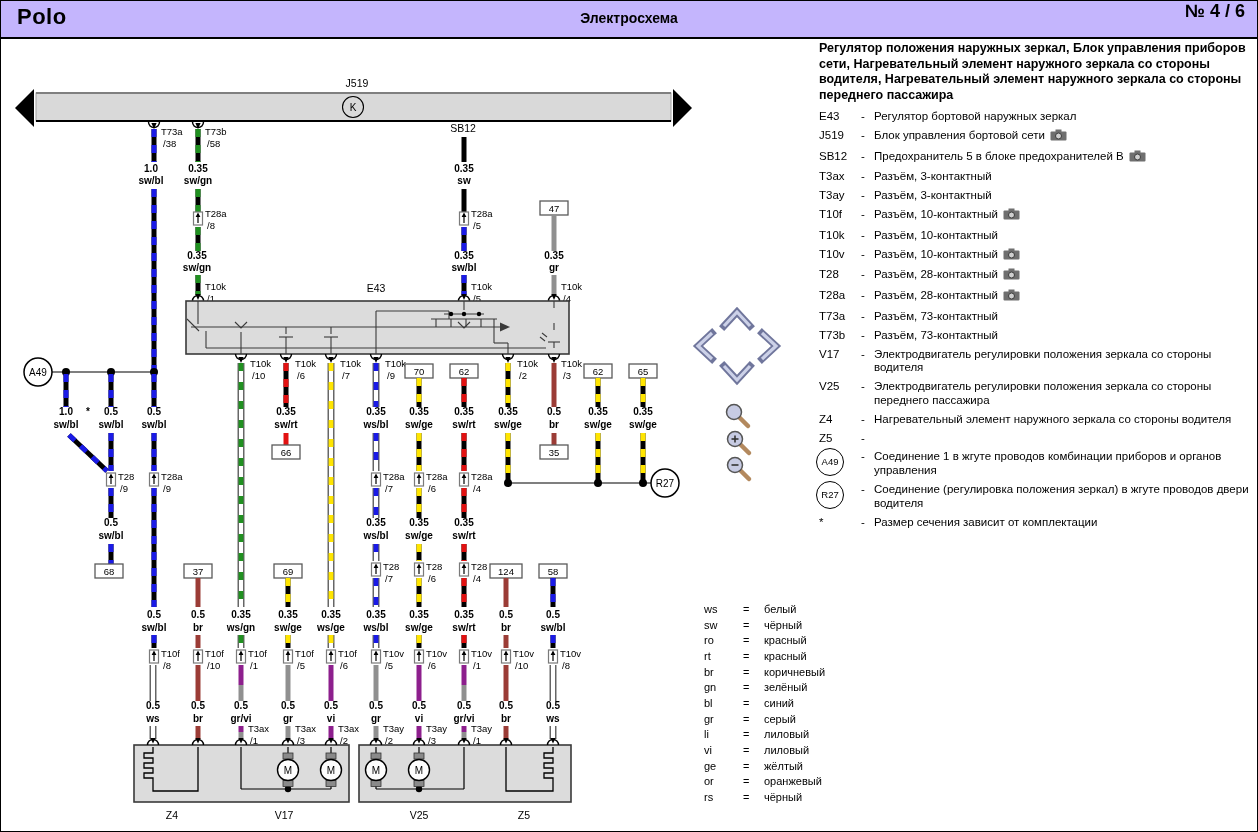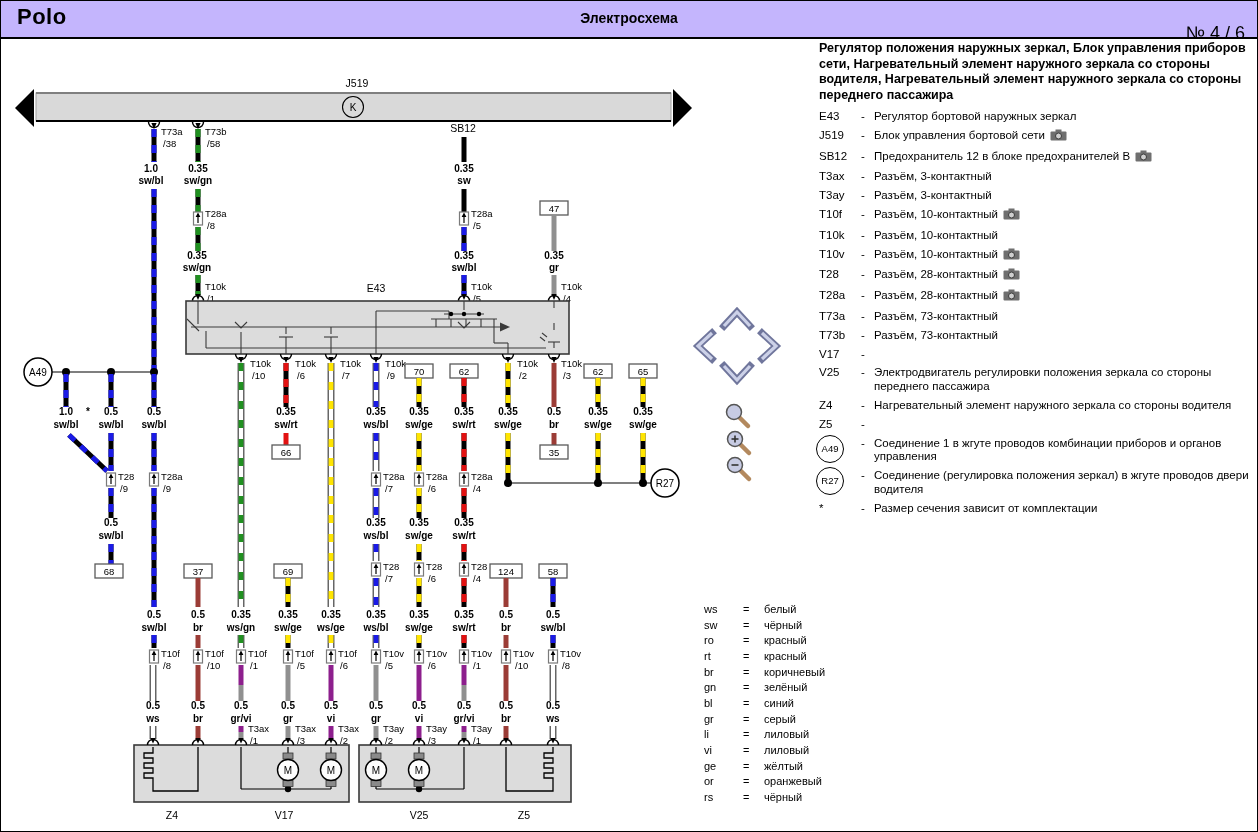--- a/index.html
+++ b/index.html
@@ -1,21 +1,21 @@
 <!DOCTYPE html>
 <html><head>
 <meta charset="utf-8">
 <style>
   html,body{margin:0;padding:0;background:#fff;font-family:"Liberation Sans","DejaVu Sans",sans-serif;}
   .page{position:relative;width:1256px;height:830px;border:1px solid #000;background:#fff;overflow:hidden;}
   
   .hdr{position:absolute;left:0;top:0;width:100%;height:36px;border-bottom:2px solid #000;background:#c4b5fd;}
   .model{position:absolute;left:16px;top:3px;font-size:22px;font-weight:bold;letter-spacing:.5px;}
   .dtitle{position:absolute;left:0;right:0;top:9px;text-align:center;font-size:14px;font-weight:bold;}
-  .pnum{position:absolute;right:12px;top:22px;font-size:18px;font-weight:normal;text-align:center;}
+  .pnum{position:absolute;right:12px;top:0;font-size:18px;font-weight:bold;text-align:center;}
   
   svg.diag{position:absolute;left:0;top:0;}
   svg text{font-family:"Liberation Sans","DejaVu Sans",sans-serif;fill:#000;}
   .ln{fill:none;stroke-linecap:butt;}
   .sw{stroke:#000;stroke-width:5;}
   .dbl{stroke:#1a1ae6;stroke-width:5;stroke-dasharray:8 8;}
   .dgn{stroke:#209020;stroke-width:5;stroke-dasharray:8 8;}
   .drt{stroke:#e21111;stroke-width:5;stroke-dasharray:8 8;}
   .dge{stroke:#ffe500;stroke-width:5;stroke-dasharray:8 8;}
   .outl{stroke:#000;stroke-width:6.6;}
@@ -824,21 +824,21 @@
         <span class="idash">-</span>
         <span class="desc"><span>Блок управления бортовой сети</span><span class="cam"><svg width="17" height="12">
               <rect x="0.5" y="2.5" width="16" height="9" rx="1" fill="#6f6f6f"></rect>
               <rect x="5.5" y="0.5" width="6" height="3.5" fill="#6f6f6f"></rect>
               <circle cx="8.5" cy="7" r="3" fill="#cfcfcf" stroke="#3a3a3a"></circle>
             </svg></span></span>
       </div>
     <div class="irow">
         <span class="term">SB12</span>
         <span class="idash">-</span>
-        <span class="desc"><span>Предохранитель 12 в блоке предохранителей B</span><span class="cam"><svg width="17" height="12">
+        <span class="desc"><span>Предохранитель 5 в блоке предохранителей B</span><span class="cam"><svg width="17" height="12">
               <rect x="0.5" y="2.5" width="16" height="9" rx="1" fill="#6f6f6f"></rect>
               <rect x="5.5" y="0.5" width="6" height="3.5" fill="#6f6f6f"></rect>
               <circle cx="8.5" cy="7" r="3" fill="#cfcfcf" stroke="#3a3a3a"></circle>
             </svg></span></span>
       </div>
     <div class="irow">
         <span class="term">T3ax</span>
         <span class="idash">-</span>
         <span class="desc">Разъём, 3-контактный</span>
       </div>
@@ -894,20 +894,21 @@
         <span class="desc">Разъём, 73-контактный</span>
       </div>
     <div class="irow">
         <span class="term">T73b</span>
         <span class="idash">-</span>
         <span class="desc">Разъём, 73-контактный</span>
       </div>
     <div class="irow">
         <span class="term">V17</span>
         <span class="idash">-</span>
+        <span class="desc">Электродвигатель регулировки положения зеркала со стороны водителя</span>
       </div>
     <div class="irow">
         <span class="term">V25</span>
         <span class="idash">-</span>
         <span class="desc">Электродвигатель регулировки положения зеркала со стороны переднего пассажира</span>
       </div>
     <div class="irow">
         <span class="term">Z4</span>
         <span class="idash">-</span>
         <span class="desc">Нагревательный элемент наружного зеркала со стороны водителя</span>

